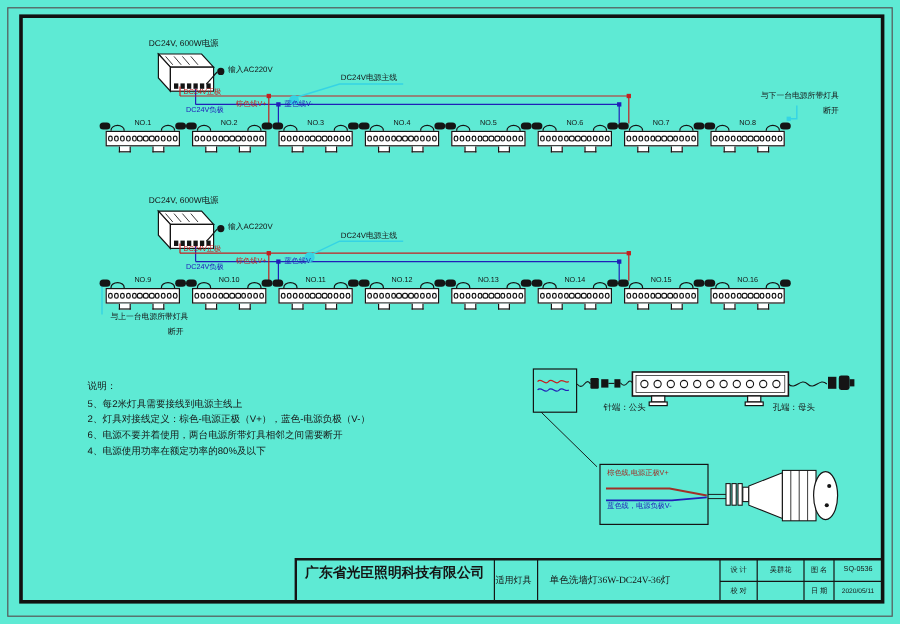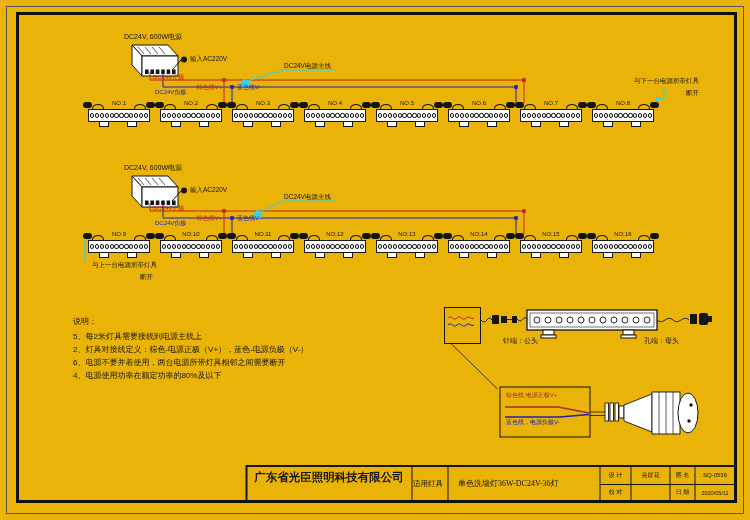--- a/index.html
+++ b/index.html
@@ -1,16 +1,16 @@
 <!DOCTYPE html>
 <html style="--wire-red: #c42020; --wire-blue: #2020b8; --wire-cyan: #35d4e4; --ink: #151515; --detail-brown: #a03028;"><head>
 <meta charset="utf-8">
 <style>
   html,body{margin:0;padding:0;background:#e9e9e9;}
-  #sheet{position:relative;width:750px;height:520px;background:#eab308;
+  #sheet{position:relative;width:750px;height:520px;background:#5eead4;
          font-family:"Liberation Sans","DejaVu Sans",sans-serif;color:var(--ink);overflow:hidden;}
   svg{position:absolute;left:0;top:0;z-index:1;}
   .s-ink{stroke:var(--ink);fill:none;}
   .s-red{stroke:var(--wire-red);fill:none;}
   .s-blue{stroke:var(--wire-blue);fill:none;}
   .s-cyan{stroke:var(--wire-cyan);fill:none;}
   .f-ink{fill:var(--ink);stroke:none;}
   .f-red{fill:var(--wire-red);stroke:none;}
   .f-blue{fill:var(--wire-blue);stroke:none;}
   .f-cyan{fill:var(--wire-cyan);stroke:none;}

